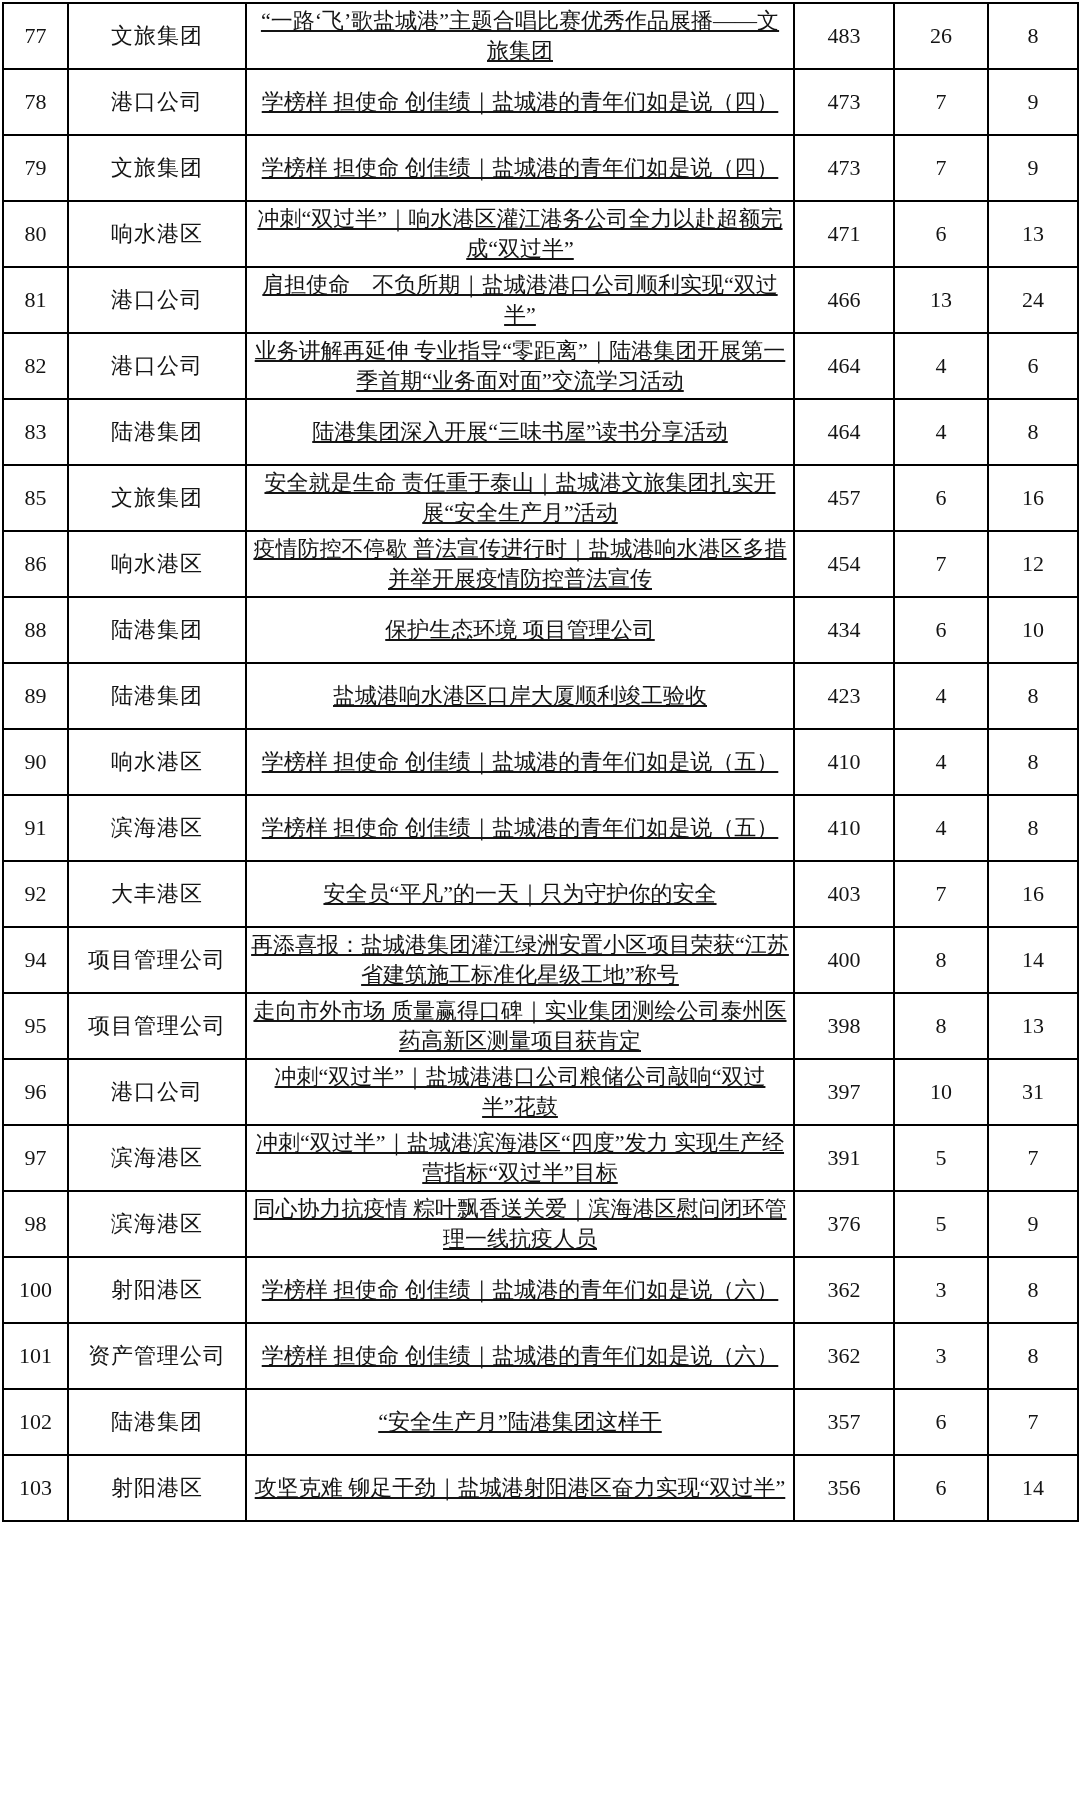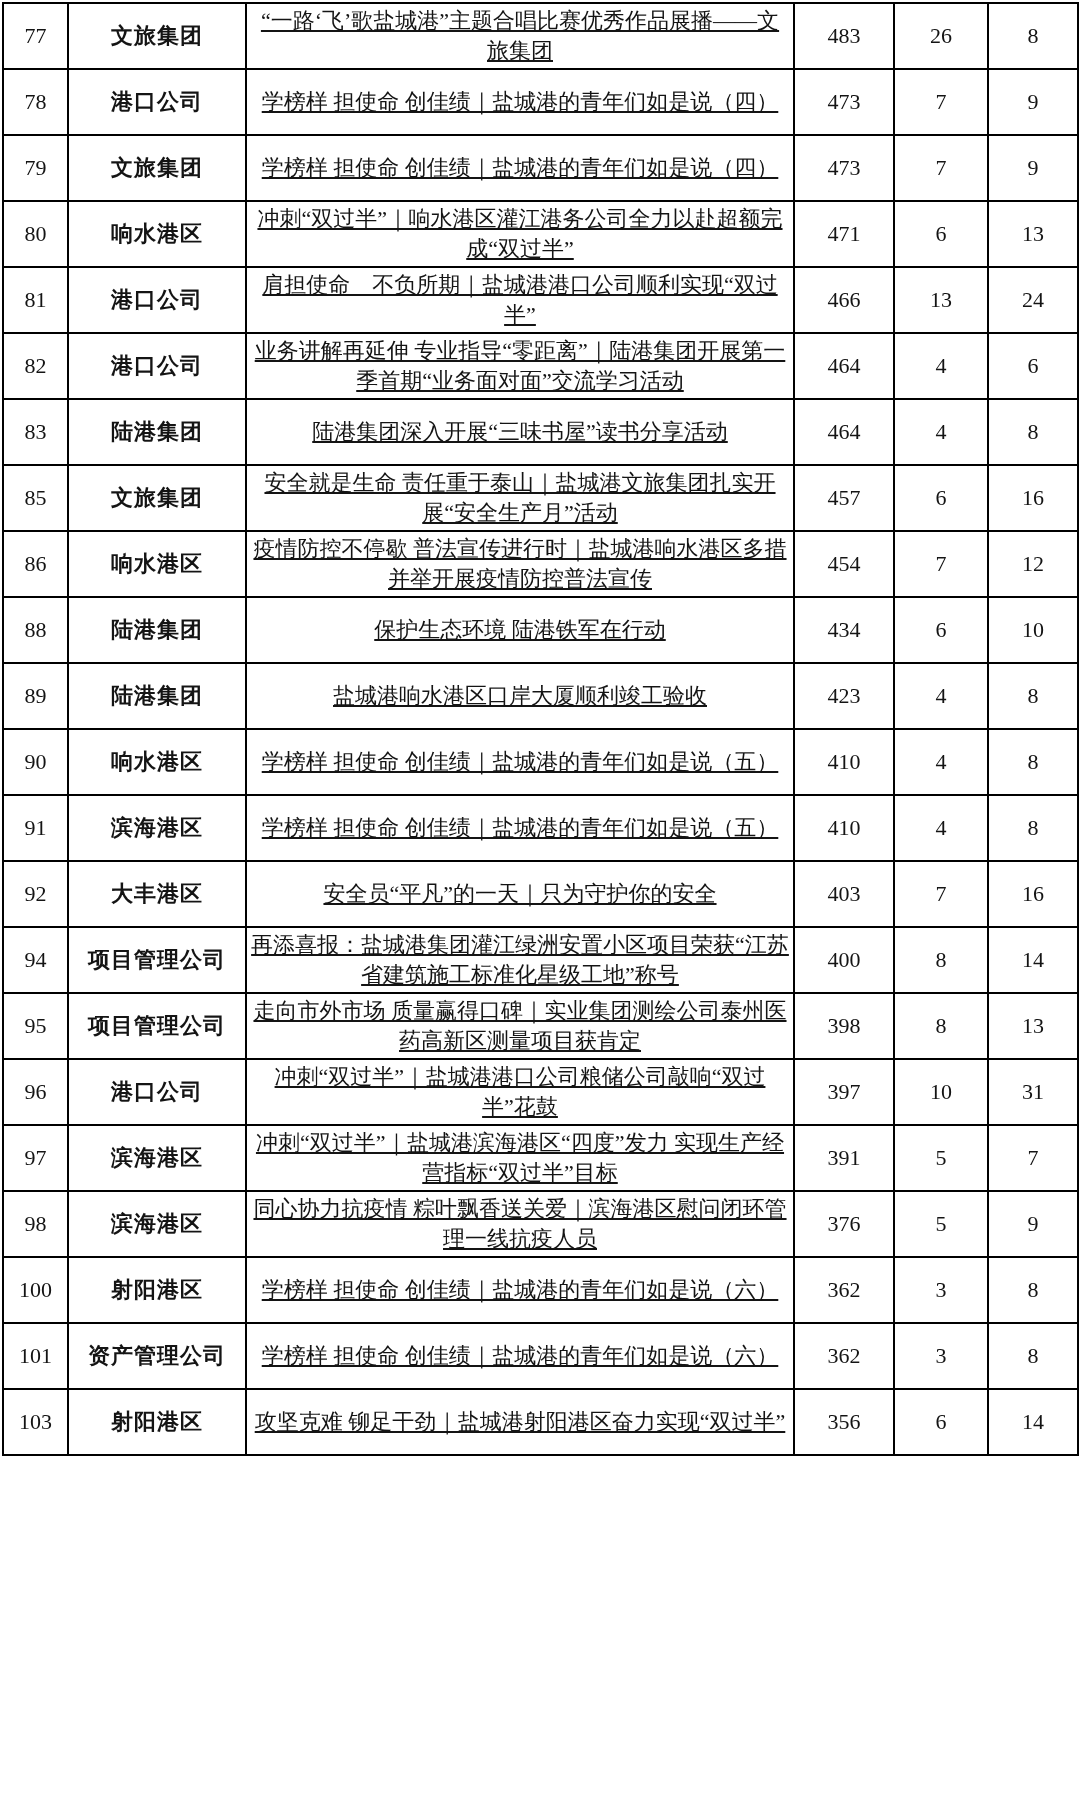--- a/index.html
+++ b/index.html
@@ -30,21 +30,21 @@
     border: 2px solid #000000;
     text-align: center;
     vertical-align: middle;
     height: 62px;
     font-size: 22px;
     line-height: 30px;
     padding: 1px 4px;
     overflow: hidden;
   }
   td.c-rank  { font-size: 22px; }
-  td.c-org   { font-size: 21px; letter-spacing: 1px; font-weight: bold; }
+  td.c-org   { font-size: 21px; letter-spacing: 1px; }
   td.c-title { font-size: 21px; padding: 1px 12px; text-decoration: underline; }
   td.c-num   { font-size: 22px; }
 </style>
 </head>
 <body>
 
 <div class="page">
   <table class="stats-table">
     <colgroup>
       <col style="width:65px">
@@ -123,21 +123,21 @@
     <td class="c-rank">86</td>
     <td class="c-org">响水港区</td>
     <td class="c-title">疫情防控不停歇 普法宣传进行时｜盐城港响水港区多措并举开展疫情防控普法宣传</td>
     <td class="c-num">454</td>
     <td class="c-num">7</td>
     <td class="c-num">12</td>
   </tr>
         <tr>
     <td class="c-rank">88</td>
     <td class="c-org">陆港集团</td>
-    <td class="c-title">保护生态环境 陆港铁军在行动</td>
+    <td class="c-title">保护生态环境 项目管理公司</td>
     <td class="c-num">434</td>
     <td class="c-num">6</td>
     <td class="c-num">10</td>
   </tr>
         <tr>
     <td class="c-rank">89</td>
     <td class="c-org">陆港集团</td>
     <td class="c-title">盐城港响水港区口岸大厦顺利竣工验收</td>
     <td class="c-num">423</td>
     <td class="c-num">4</td>
@@ -217,20 +217,28 @@
   </tr>
         <tr>
     <td class="c-rank">101</td>
     <td class="c-org">资产管理公司</td>
     <td class="c-title">学榜样 担使命 创佳绩｜盐城港的青年们如是说（六）</td>
     <td class="c-num">362</td>
     <td class="c-num">3</td>
     <td class="c-num">8</td>
   </tr>
         <tr>
+    <td class="c-rank">102</td>
+    <td class="c-org">陆港集团</td>
+    <td class="c-title">“安全生产月”陆港集团这样干</td>
+    <td class="c-num">357</td>
+    <td class="c-num">6</td>
+    <td class="c-num">7</td>
+  </tr>
+        <tr>
     <td class="c-rank">103</td>
     <td class="c-org">射阳港区</td>
     <td class="c-title">攻坚克难 铆足干劲｜盐城港射阳港区奋力实现“双过半”</td>
     <td class="c-num">356</td>
     <td class="c-num">6</td>
     <td class="c-num">14</td>
   </tr>
       </tbody>
   </table>
 </div>

